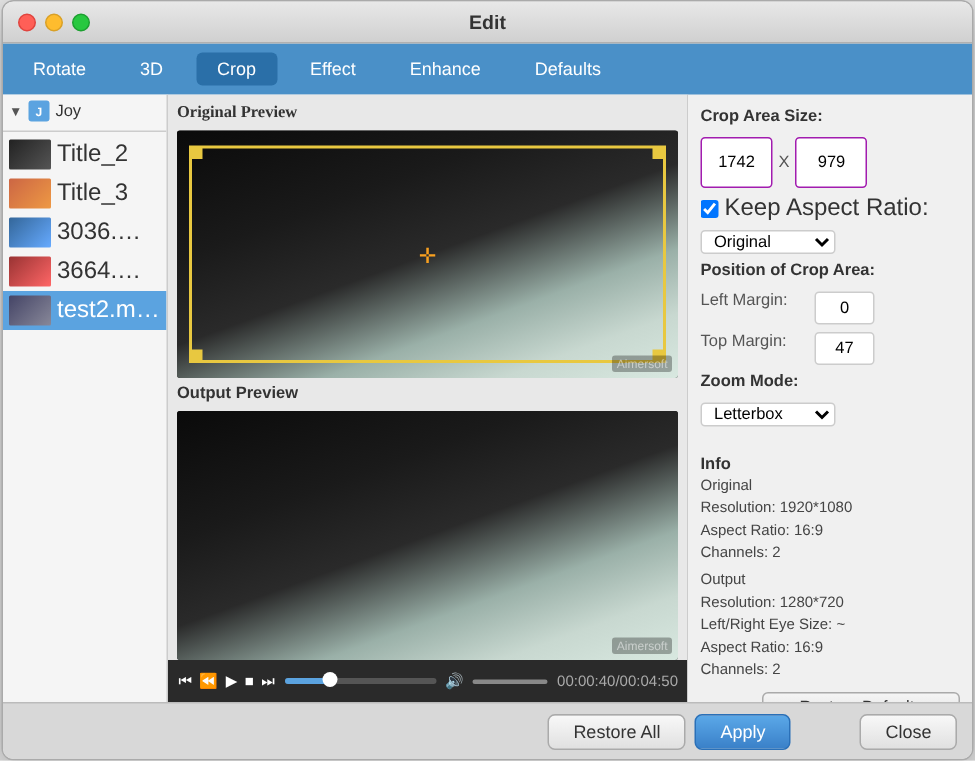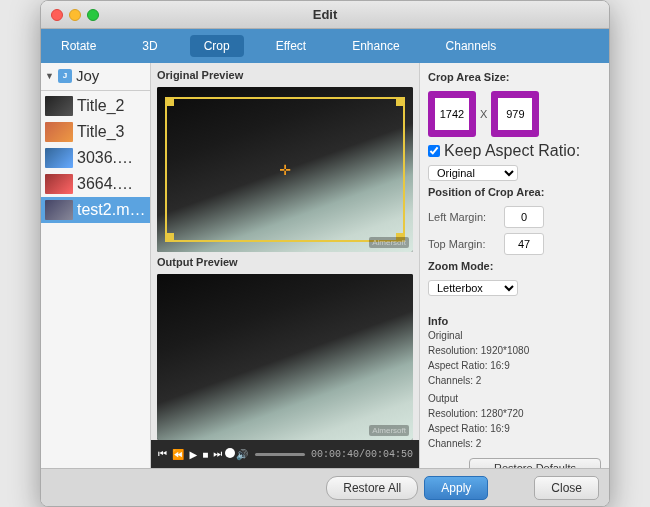--- a/index.html
+++ b/index.html
@@ -6,21 +6,21 @@
     body {
       font-family: -apple-system, BlinkMacSystemFont, 'Helvetica Neue', Arial, sans-serif;
       font-size: 12px;
       background: #e8e8e8;
       display: flex;
       justify-content: center;
       align-items: center;
       min-height: 100vh;
     }
     .window {
-      width: 570px;
+      width: 648px;
       height: 507px;
       background: #f0f0f0;
       border-radius: 8px;
       box-shadow: 0 8px 30px rgba(0,0,0,0.35);
       display: flex;
       flex-direction: column;
       overflow: hidden;
       border: 1px solid #aaa;
     }
     .titlebar {
@@ -47,21 +47,21 @@
       font-size: 13px;
       font-weight: 600;
       color: #333;
     }
     .toolbar {
       background: #4a90c8;
       display: flex;
       align-items: center;
       padding: 0 6px;
       height: 34px;
-      gap: 18px;
+      gap: 8px;
     }
     .toolbar-btn {
       color: white;
       padding: 4px 14px;
       border-radius: 4px;
       cursor: pointer;
       font-size: 12px;
       font-weight: 500;
       background: transparent;
       border: none;
@@ -98,21 +98,21 @@
       overflow: hidden;
       position: relative;
     }
     .thumb-dark { background: linear-gradient(135deg, #222 0%, #555 100%); }
     .thumb-green { background: linear-gradient(135deg, #2a5 0%, #8d4 100%); }
     .thumb-orange { background: linear-gradient(135deg, #c64 0%, #e94 100%); }
     .thumb-blue { background: linear-gradient(135deg, #369 0%, #6af 100%); }
     .thumb-red { background: linear-gradient(135deg, #933 0%, #f66 100%); }
     .thumb-gray { background: linear-gradient(135deg, #446 0%, #889 100%); }
     .item-label { font-size: 16px; color: #333; white-space: nowrap; overflow: hidden; text-overflow: ellipsis; }
-    .item-label-group { font-size: 15px; color: #333; }
+    .item-label-group { font-size: 11px; color: #333; }
     .joy-icon { width: 14px; height: 14px; background: #5ba3e0; border-radius: 2px; flex-shrink: 0; display:flex;align-items:center;justify-content:center;color:white;font-size:8px;font-weight:bold; }
     .sidebar-group-header {
       display: flex;
       align-items: center;
       padding: 4px 4px;
       gap: 4px;
       cursor: pointer;
     }
     .group-arrow { font-size: 9px; color: #555; }
     .center-area {
@@ -127,20 +127,21 @@
       flex-direction: column;
       flex: 1;
       padding: 6px 6px 0 6px;
       gap: 4px;
     }
     .preview-label {
       font-size: 11px;
       color: #333;
       font-weight: 600;
       margin-bottom: 2px;
+      font-family: Liberation Serif, serif;
     }
     .original-preview {
       height: 165px;
       background: #1a1a1a;
       border-radius: 2px;
       position: relative;
       overflow: hidden;
       flex-shrink: 0;
     }
     .output-preview {
@@ -241,21 +242,20 @@
     .volume-bar {
       width: 50px;
       height: 3px;
       background: #888;
       border-radius: 2px;
     }
     .time-display {
       color: #aaa;
       font-size: 10px;
       white-space: nowrap;
-      font-family: Liberation Mono, monospace;
     }
     .right-panel {
       width: 190px;
       background: #f0f0f0;
       border-left: 1px solid #ccc;
       padding: 8px;
       overflow-y: auto;
       flex-shrink: 0;
       display: flex;
       flex-direction: column;
@@ -268,21 +268,21 @@
       margin-bottom: 3px;
     }
     .crop-size-row {
       display: flex;
       align-items: center;
       gap: 4px;
     }
     .num-input {
       width: 48px;
       height: 22px;
-      border: 7px solid #a21caf;
+      border: 1px solid #a21caf;
       border-radius: 3px;
       background: white;
       font-size: 11px;
       padding: 16px 4px;
       text-align: center;
     }
     .x-label { font-size: 11px; color: #555; }
     .checkbox-row {
       display: flex;
       align-items: center;
@@ -294,21 +294,20 @@
       width: 90px;
       height: 22px;
       border: 1px solid #ccc;
       border-radius: 3px;
       background: white;
       font-size: 11px;
       padding: 0 4px;
     }
     .margin-row {
       display: flex;
-      align-items: center;
       gap: 4px;
     }
     .margin-label { font-size: 11px; color: #555; min-width: 72px; }
     .margin-num {
       width: 40px;
       height: 22px;
       border: 1px solid #ccc;
       border-radius: 3px;
       background: white;
       font-size: 11px;
@@ -345,21 +344,20 @@
       border-radius: 5px;
       font-size: 12px;
       cursor: pointer;
       border: 1px solid;
       font-weight: 500;
     }
     .btn-restore-all {
       background: linear-gradient(to bottom, #f8f8f8, #e0e0e0);
       border-color: #aaa;
       color: #333;
-      border-radius: 11px;
     }
     .btn-apply {
       background: linear-gradient(to bottom, #5ba8e8, #3a80c8);
       border-color: #2a70b8;
       color: white;
     }
     .btn-close-main {
       background: linear-gradient(to bottom, #f8f8f8, #e0e0e0);
       border-color: #aaa;
       color: #333;
@@ -390,21 +388,21 @@
     </div>
     <span class="titlebar-title">Edit</span>
   </div>
 
   <div class="toolbar">
     <button class="toolbar-btn">Rotate</button>
     <button class="toolbar-btn">3D</button>
     <button class="toolbar-btn active">Crop</button>
     <button class="toolbar-btn">Effect</button>
     <button class="toolbar-btn">Enhance</button>
-    <button class="toolbar-btn">Channels</button>
+    <button class="toolbar-btn">Defaults</button>
   </div>
 
   <div class="main-content">
 
     <div class="sidebar">
       <div class="sidebar-group-header">
         <span class="group-arrow">▼</span>
         <div class="joy-icon">J</div>
         <span class="item-label-group">Joy</span>
       </div>
@@ -512,20 +510,21 @@
       </select>
 
       <div class="info-section">
         <div class="info-title">Info</div>
         <div class="info-text">Original</div>
         <div class="info-text">Resolution: 1920*1080</div>
         <div class="info-text">Aspect Ratio: 16:9</div>
         <div class="info-text">Channels: 2</div>
         <div class="info-text" style="margin-top:3px;">Output</div>
         <div class="info-text">Resolution: 1280*720</div>
+        <div class="info-text">Left/Right Eye Size: ~</div>
         <div class="info-text">Aspect Ratio: 16:9</div>
         <div class="info-text">Channels: 2</div>
       </div>
 
       <button class="restore-defaults-btn">Restore Defaults</button>
     </div>
   </div>
 
   <div class="bottom-bar">
     <button class="action-btn btn-restore-all">Restore All</button>

